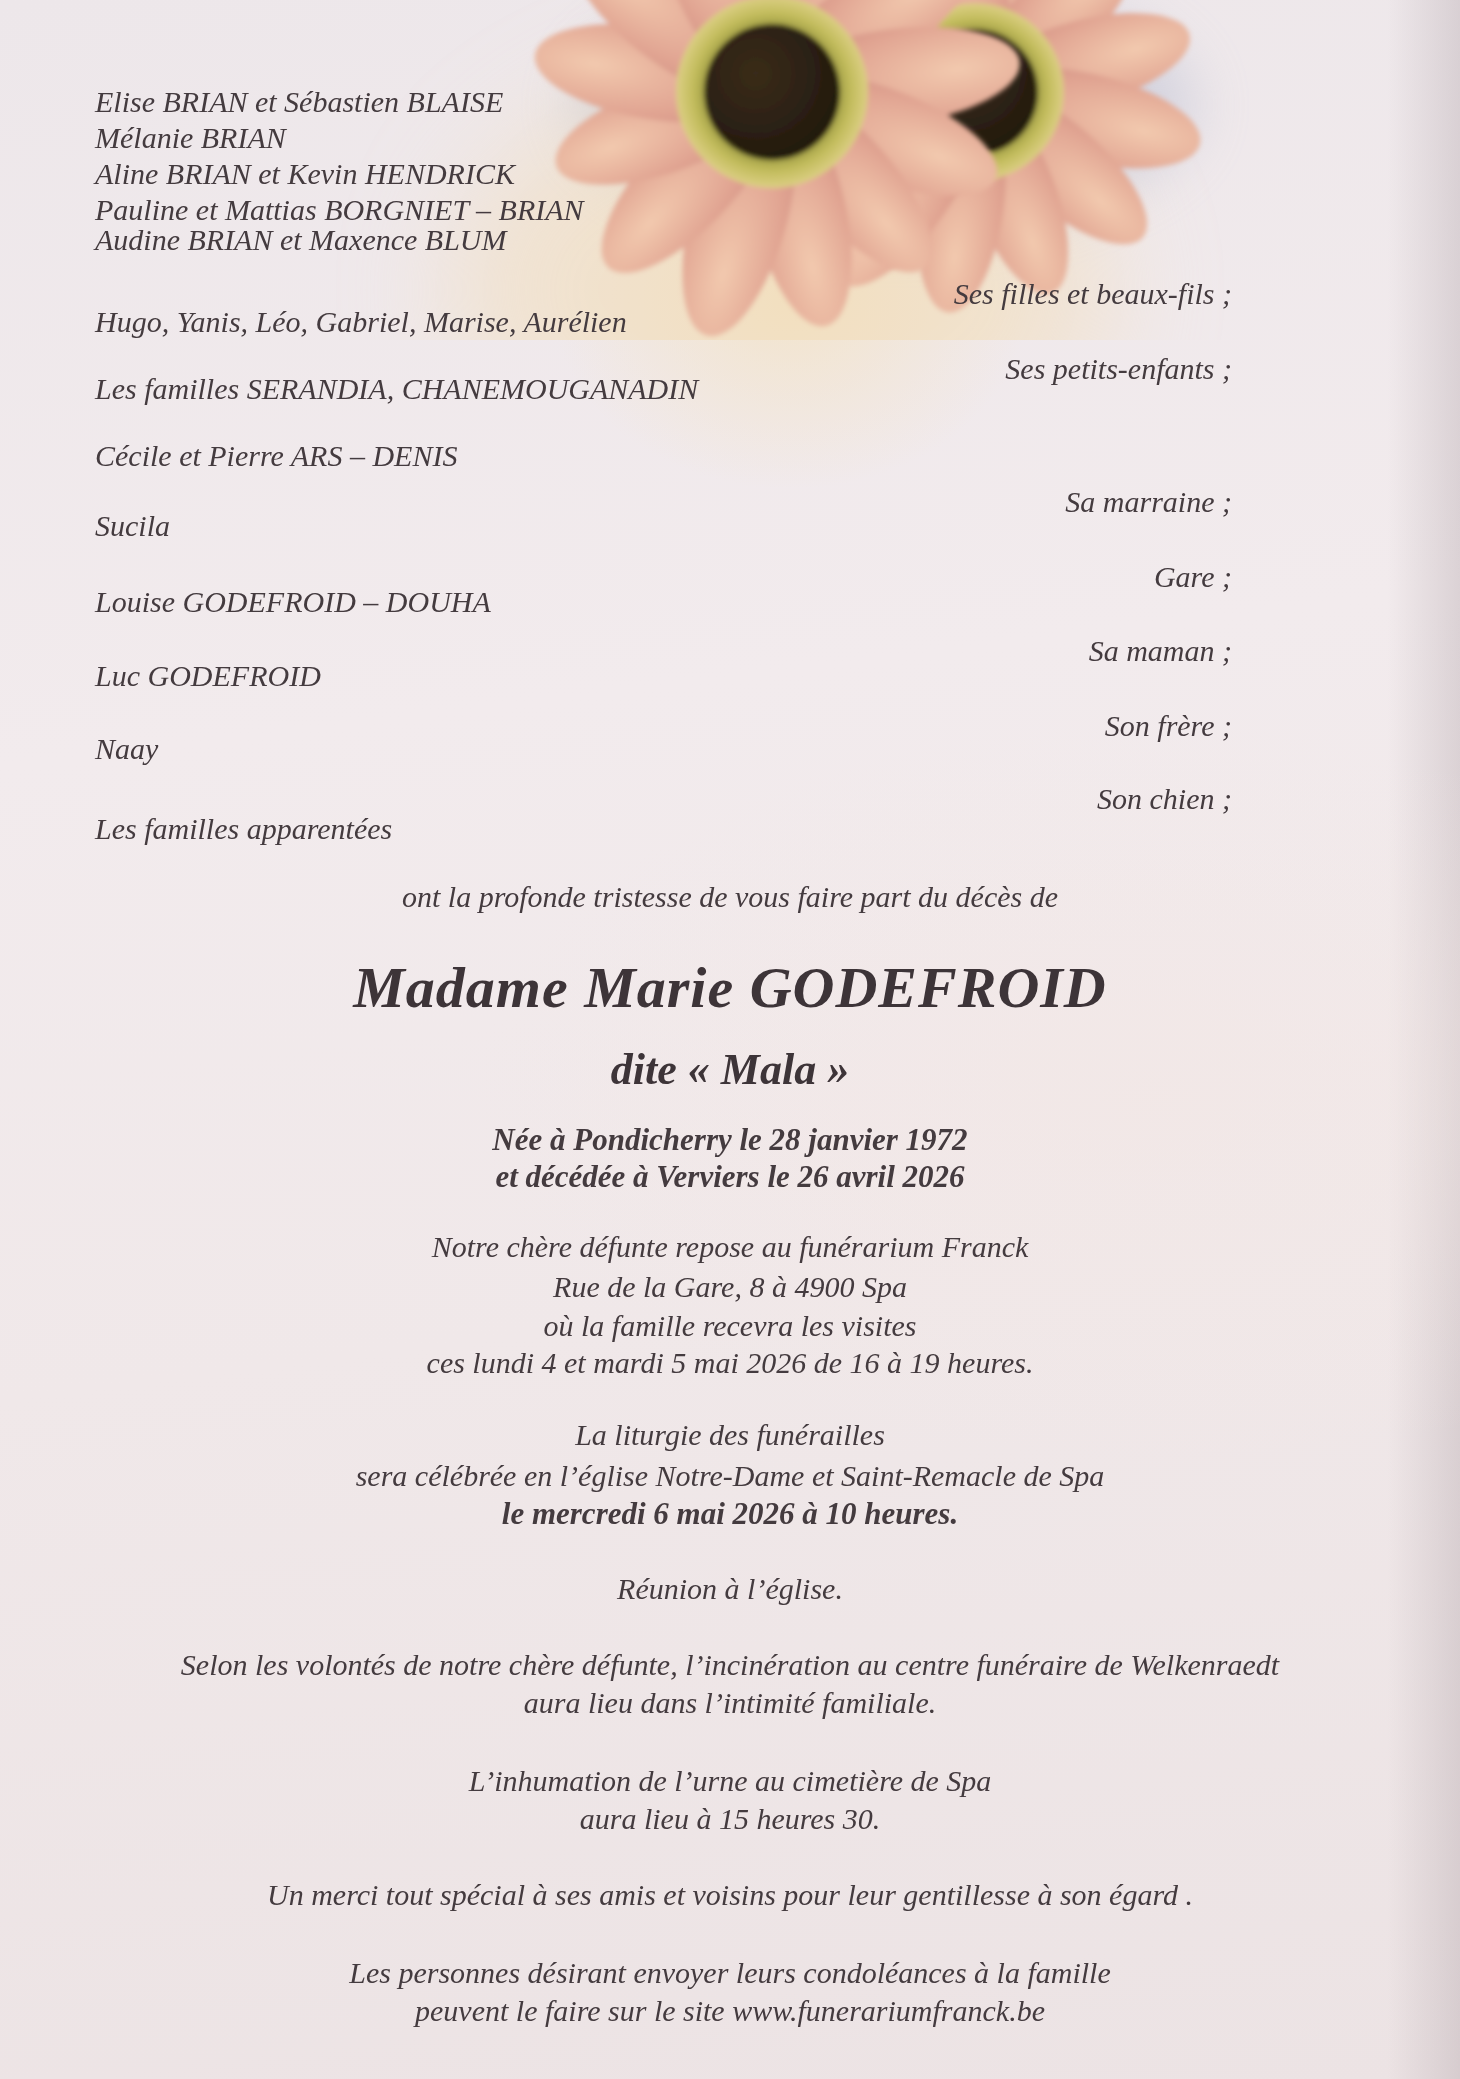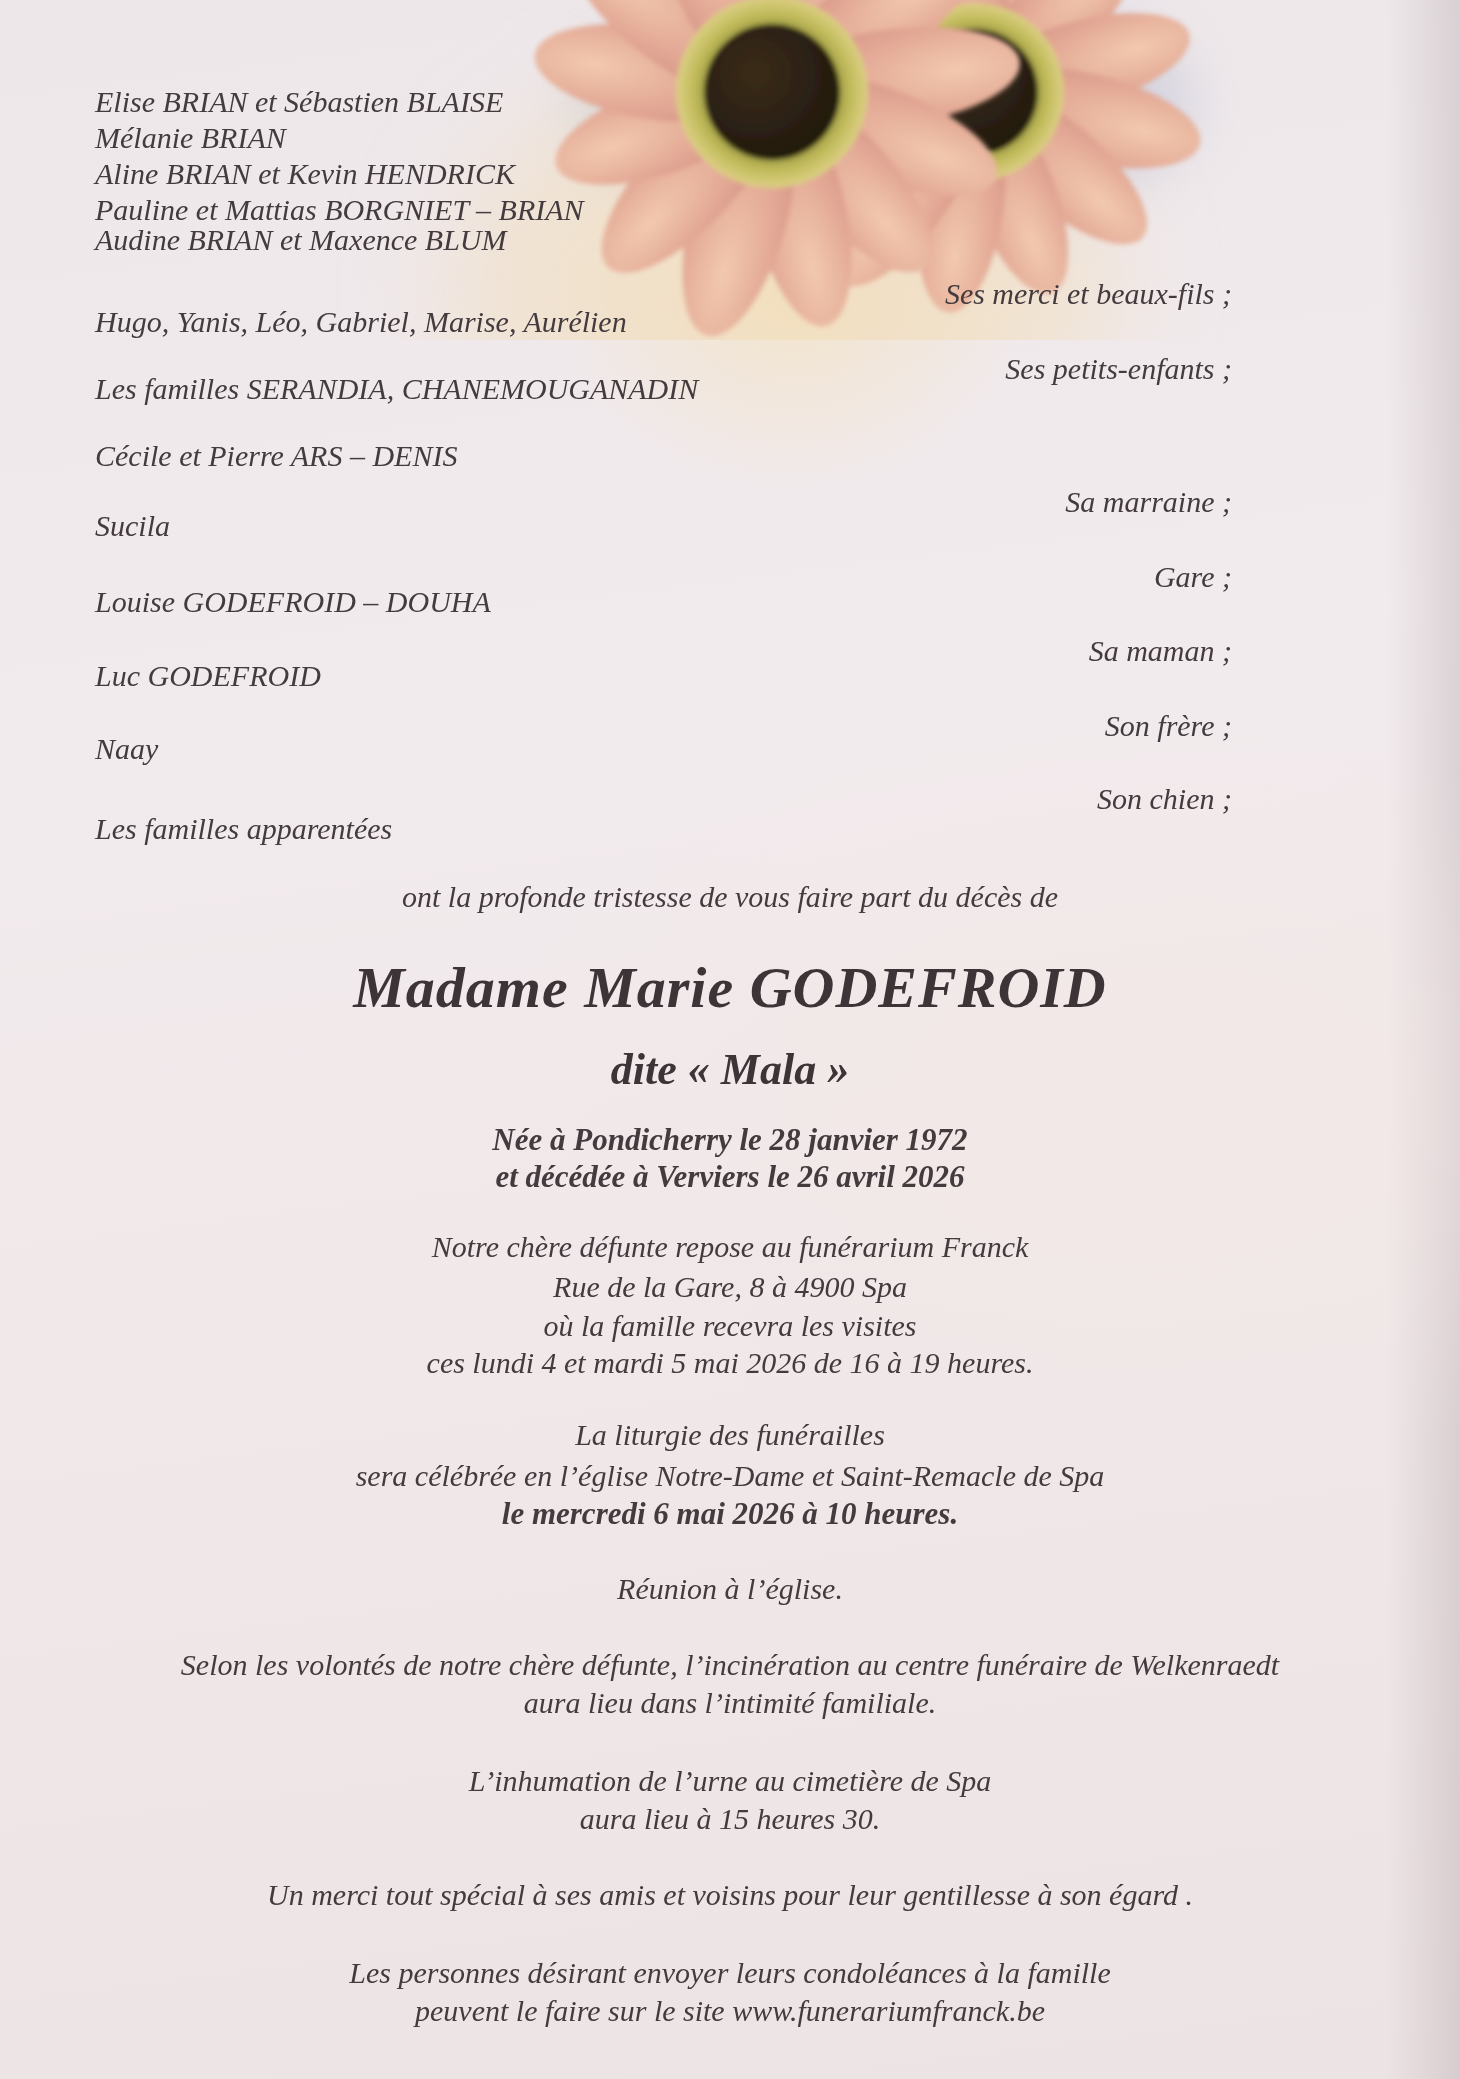--- a/index.html
+++ b/index.html
@@ -97,21 +97,21 @@
   <div class="ln left" style="top:223px">Audine BRIAN et Maxence BLUM</div>
   <div class="ln left" style="top:305px">Hugo, Yanis, Léo, Gabriel, Marise, Aurélien</div>
   <div class="ln left" style="top:372px">Les familles SERANDIA, CHANEMOUGANADIN</div>
   <div class="ln left" style="top:439px">Cécile et Pierre ARS – DENIS</div>
   <div class="ln left" style="top:509px">Sucila</div>
   <div class="ln left" style="top:585px">Louise GODEFROID – DOUHA</div>
   <div class="ln left" style="top:659px">Luc GODEFROID</div>
   <div class="ln left" style="top:732px">Naay</div>
   <div class="ln left" style="top:812px">Les familles apparentées</div>
 
-  <div class="ln right" style="top:277px">Ses merci et beaux-fils ;</div>
+  <div class="ln right" style="top:277px">Ses filles et beaux-fils ;</div>
   <div class="ln right" style="top:352px">Ses petits-enfants ;</div>
   <div class="ln right" style="top:485px">Sa marraine ;</div>
   <div class="ln right" style="top:560px">Gare ;</div>
   <div class="ln right" style="top:634px">Sa maman ;</div>
   <div class="ln right" style="top:709px">Son frère ;</div>
   <div class="ln right" style="top:782px">Son chien ;</div>
 
   <div class="ln center" style="top:880px">ont la profonde tristesse de vous faire part du décès de</div>
 
   <div class="ln center title1" style="top:955px">Madame Marie GODEFROID</div>

